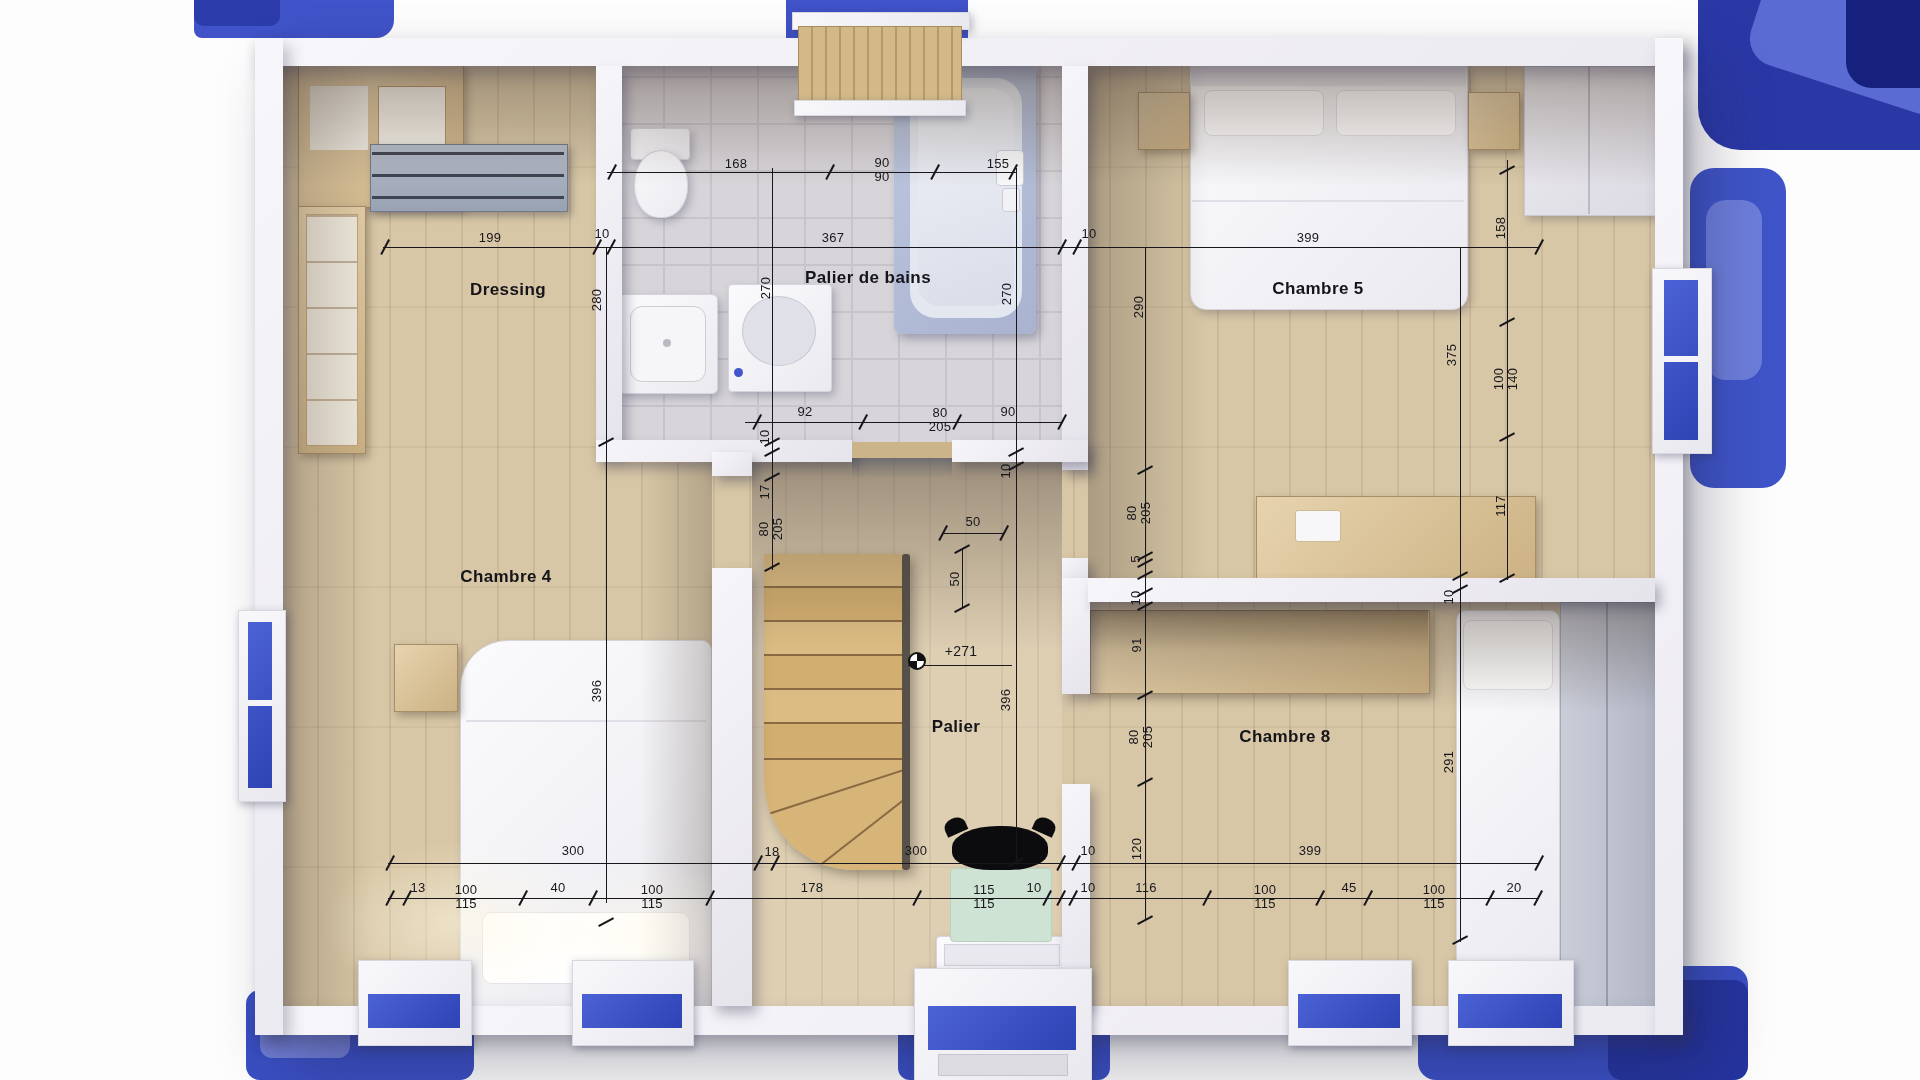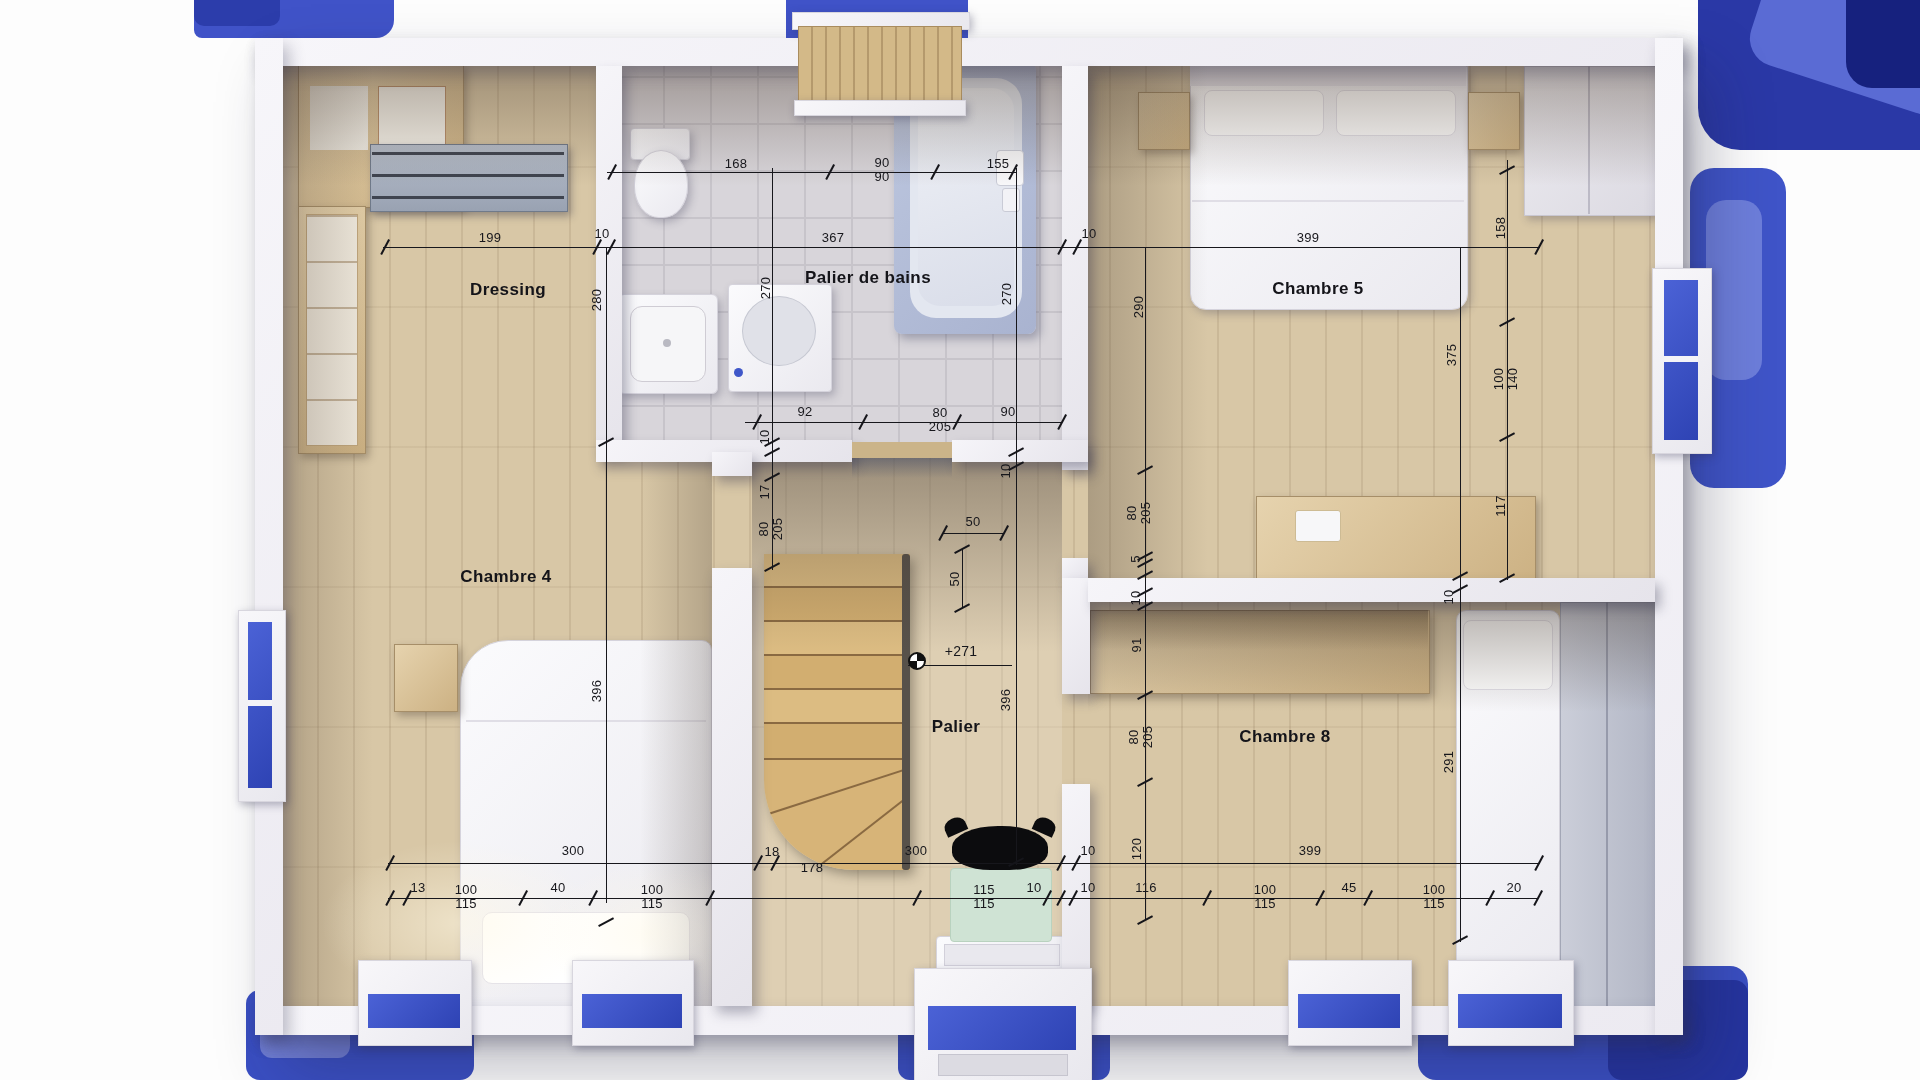--- a/index.html
+++ b/index.html
@@ -305,21 +305,21 @@
   <div class="dim" style="left:916px;top:851px">300</div>
   <div class="dim" style="left:1088px;top:851px">10</div>
   <div class="dim v" style="left:1137px;top:849px">120</div>
   <div class="dim" style="left:1310px;top:851px">399</div>
   <div class="dim" style="left:418px;top:888px">13</div>
   <div class="dim" style="left:466px;top:897px">100
 115</div>
   <div class="dim" style="left:558px;top:888px">40</div>
   <div class="dim" style="left:652px;top:897px">100
 115</div>
-  <div class="dim" style="left:812px;top:868px">178</div>
+  <div class="dim" style="left:812px;top:888px">178</div>
   <div class="dim" style="left:984px;top:897px">115
 115</div>
   <div class="dim" style="left:1034px;top:888px">10</div>
   <div class="dim" style="left:1088px;top:888px">10</div>
   <div class="dim" style="left:1146px;top:888px">116</div>
   <div class="dim" style="left:1265px;top:897px">100
 115</div>
   <div class="dim" style="left:1349px;top:888px">45</div>
   <div class="dim" style="left:1434px;top:897px">100
 115</div>

